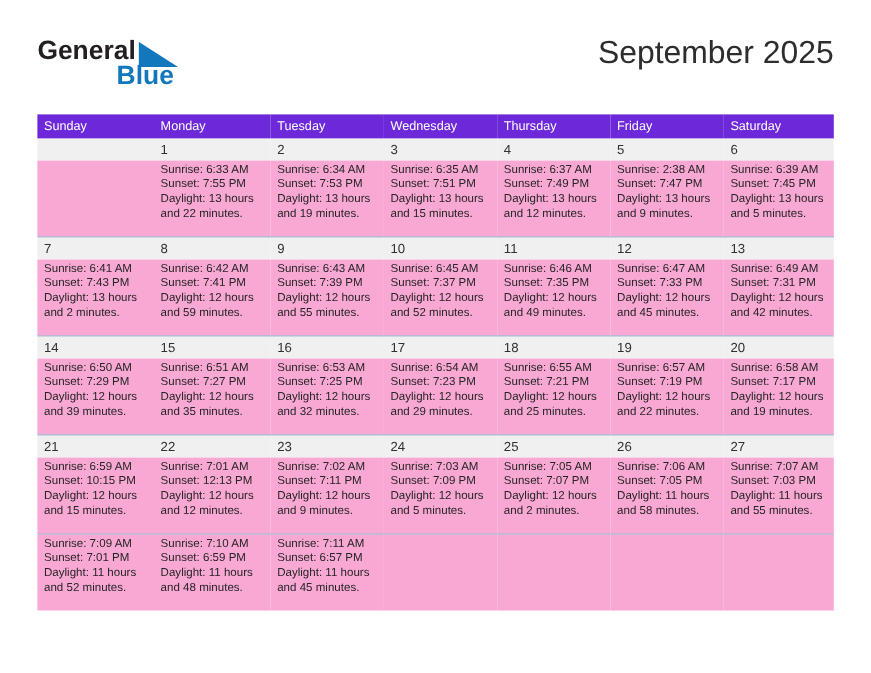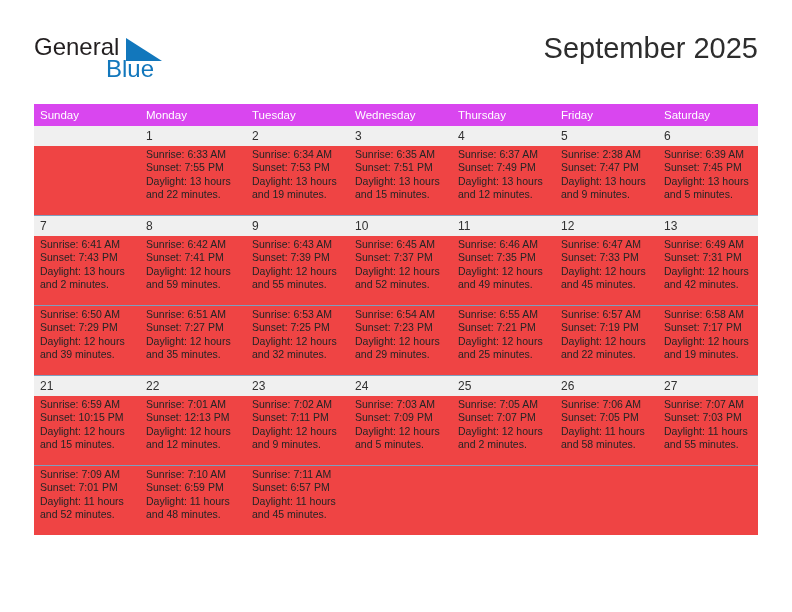--- a/index.html
+++ b/index.html
@@ -28,20 +28,21 @@
     top: 0;
     width: 792px;
     height: 96px;
   }
   .brand {
     position: absolute;
     left: 34px;
     top: 33px;
     width: 240px;
     height: 50px;
+    font-weight: bold;
   }
   .brand-general {
     position: absolute;
     left: 0;
     top: 0;
     font-size: 24px;
     letter-spacing: 0px;
     color: #231f20;
     font-family: "Liberation Sans", sans-serif;
   }
@@ -88,40 +89,40 @@
     left: 34px;
     top: 104px;
     width: 724px;
   }
   .cal-table {
     width: 724px;
     border-collapse: collapse;
     table-layout: fixed;
   }
   .cal-table th {
-    background: #d946ef;
+    background: #6d28d9;
     color: #ffffff;
     font-size: 11.5px;
     font-weight: normal;
     text-align: left;
     padding: 5px 0 5px 6px;
     height: 11px;
     border: none;
   }
   .daynum-row td {
     background: #f0f0f0;
     font-size: 12px;
     color: #303030;
     padding: 3px 0 3px 6px;
     height: 13px;
     vertical-align: top;
     border: none;
   }
   .info-row td {
-    background: #ef4444;
+    background: #f9a8d4;
     font-size: 10.5px;
     line-height: 13.4px;
     color: #252525;
     padding: 2px 6px 9px 6px;
     vertical-align: top;
     border: none;
     height: 58px;
   }
   .week-sep td {
     height: 1px;
@@ -294,20 +295,29 @@
               <span class="cell-line">Sunset: 7:31 PM</span>
               <span class="cell-line">Daylight: 12 hours</span>
               <span class="cell-line">and 42 minutes.</span>
             </td>
           </tr>
           <tr class="week-sep">
             <td colspan="7">
               <div class="rule"></div>
             </td>
           </tr>
+          <tr class="daynum-row">
+            <td>14</td>
+            <td>15</td>
+            <td>16</td>
+            <td>17</td>
+            <td>18</td>
+            <td>19</td>
+            <td>20</td>
+          </tr>
           <tr class="info-row">
             <td>
               <span class="cell-line">Sunrise: 6:50 AM</span>
               <span class="cell-line">Sunset: 7:29 PM</span>
               <span class="cell-line">Daylight: 12 hours</span>
               <span class="cell-line">and 39 minutes.</span>
             </td>
             <td>
               <span class="cell-line">Sunrise: 6:51 AM</span>
               <span class="cell-line">Sunset: 7:27 PM</span>

